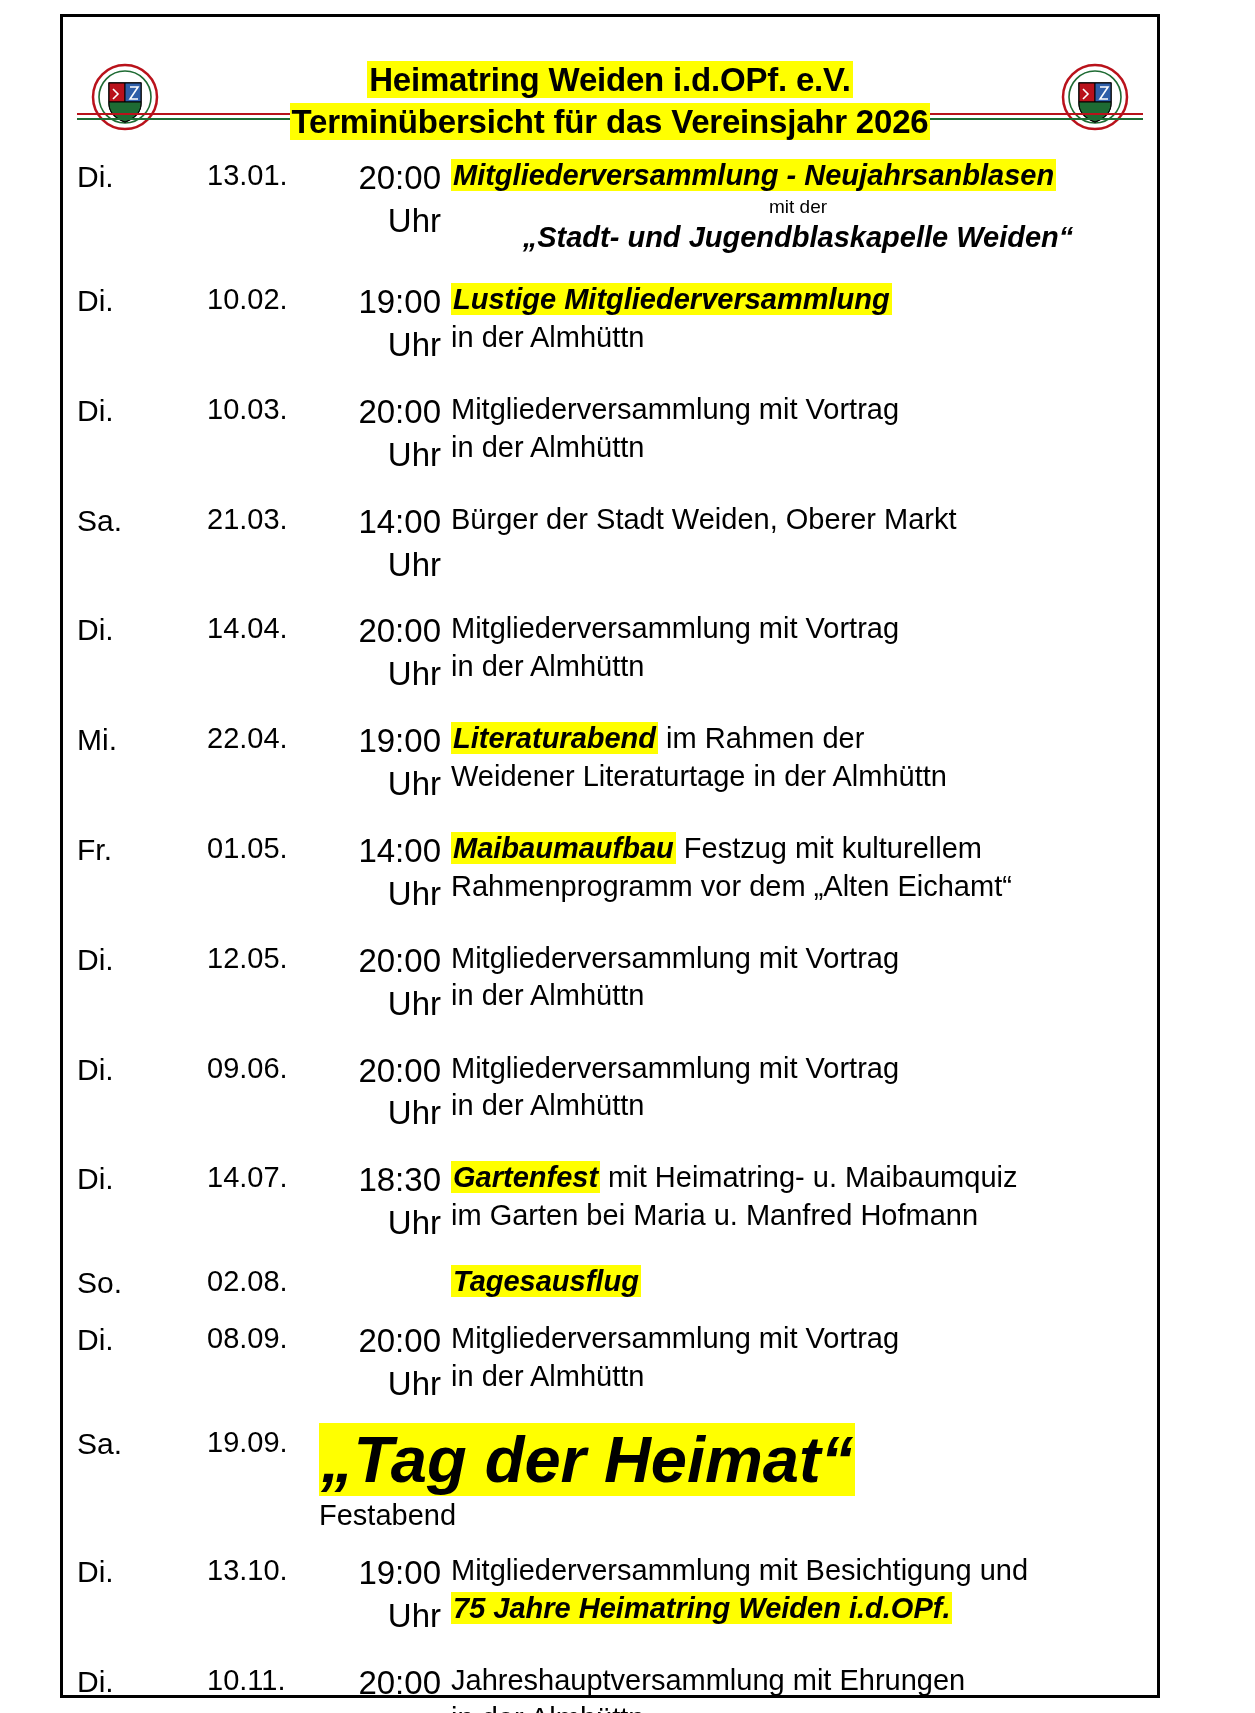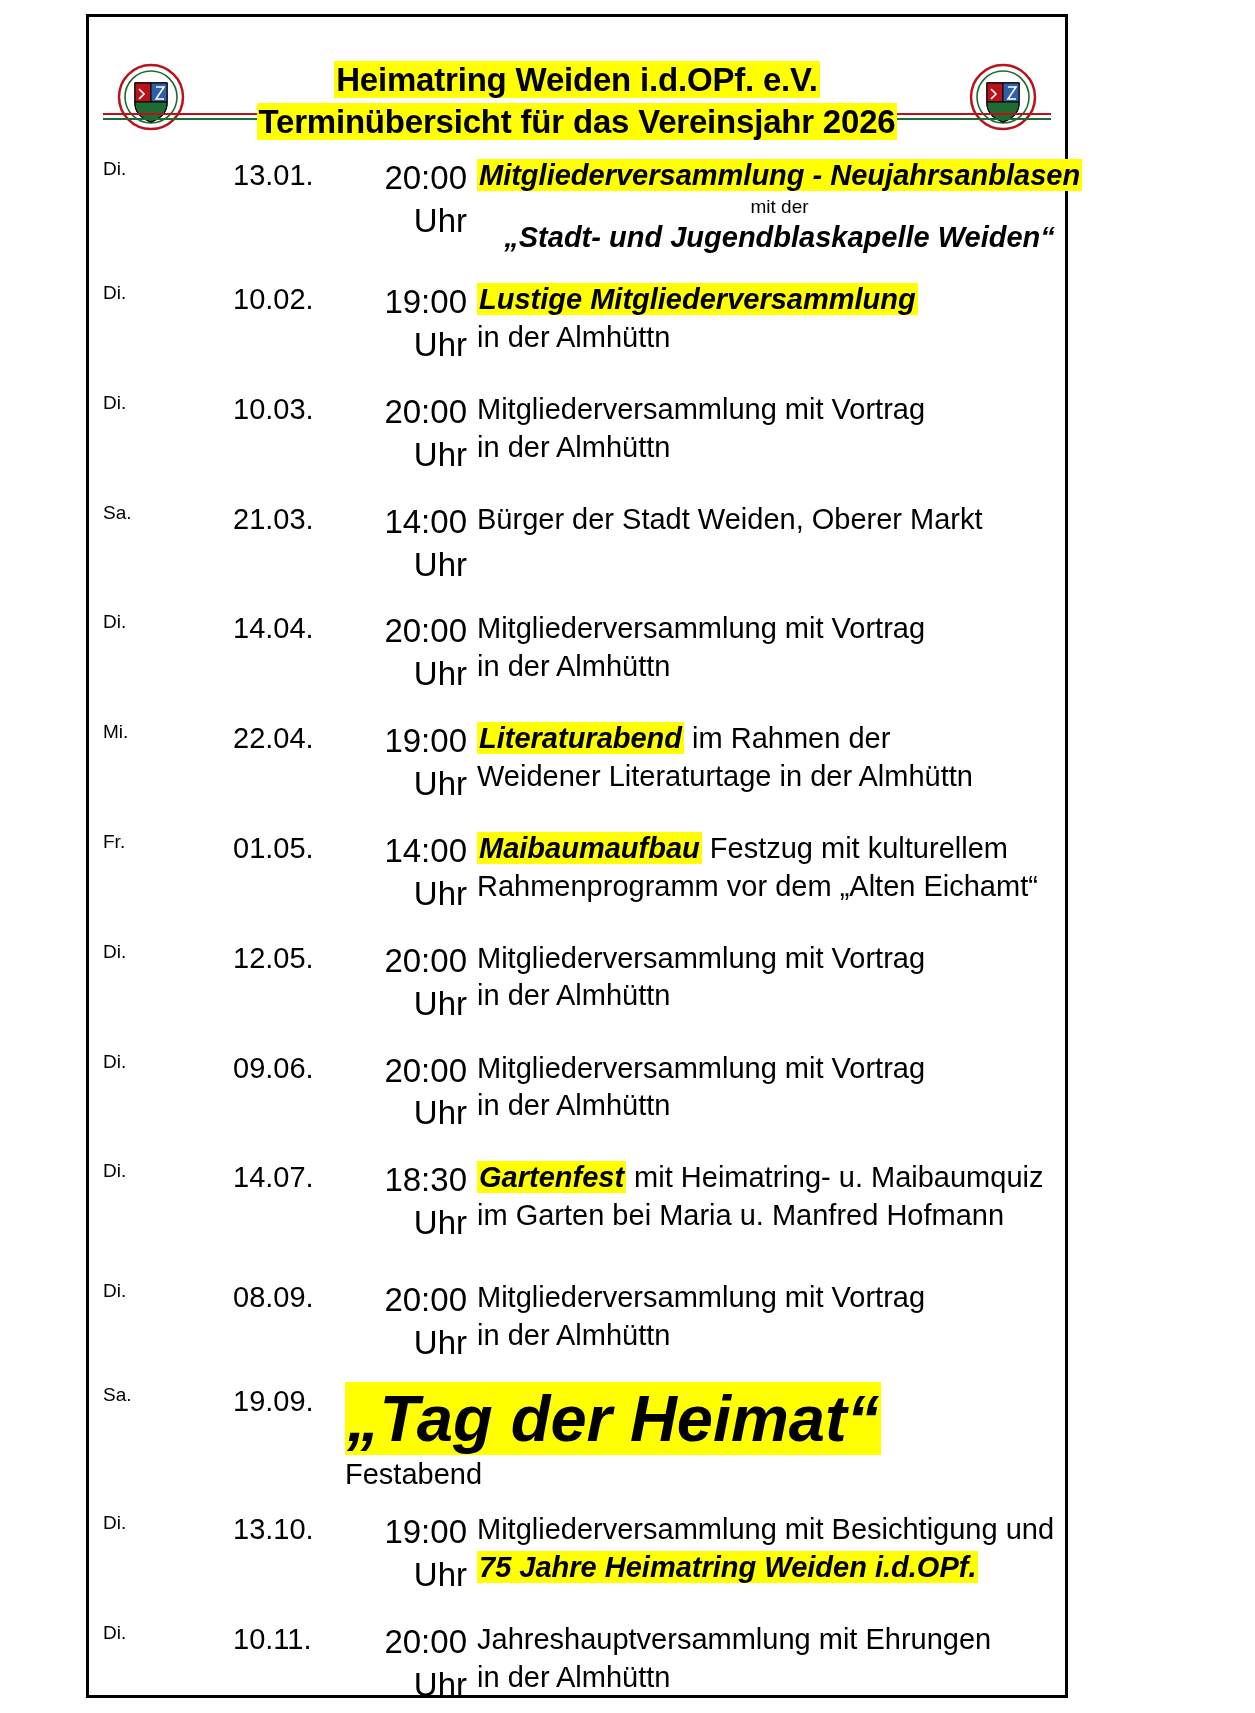--- a/index.html
+++ b/index.html
@@ -10,23 +10,23 @@
   body {
     width: 1255px;
     height: 1713px;
     font-family: "Liberation Sans", sans-serif;
     color: #000000;
     position: relative;
     overflow: hidden;
   }
   .page {
     position: absolute;
-    left: 86px;
+    left: 60px;
     top: 14px;
-    width: 982px;
+    width: 1100px;
     height: 1684px;
     border: 3px solid #000;
     background: #fff;
     box-sizing: border-box;
   }
   
   .header {
     position: relative;
     height: 132px;
   }
@@ -84,21 +84,21 @@
   }
   .row {
     display: flex;
     align-items: flex-start;
     padding: 0 12px 0 14px;
     box-sizing: border-box;
   }
   .col-day {
     width: 130px;
     flex: 0 0 130px;
-    font-size: 19px;
+    font-size: 30px;
     line-height: 1.30;
     padding-top: 2px;
   }
   .col-date {
     width: 112px;
     flex: 0 0 112px;
     font-size: 29px;
     line-height: 1.30;
     padding-top: 2px;
   }
@@ -272,20 +272,28 @@
       <div class="row">
         <div class="col-day">Di.</div>
         <div class="col-date">14.07.</div>
         <div class="col-time">18:30 Uhr</div>
         <div class="col-desc">
           <span class="desc-line"><span class="b hl">Gartenfest</span><span> mit Heimatring- u. Maibaumquiz</span></span>
           <span class="desc-line"><span>im Garten bei Maria u. Manfred Hofmann</span></span>
         </div>
       </div>
       <div class="gap-s"></div>
+      <div class="row">
+        <div class="col-day">So.</div>
+        <div class="col-date">02.08.</div>
+        <div class="col-time"></div>
+        <div class="col-desc">
+          <span class="desc-line"><span class="b hl">Tagesausflug</span></span>
+        </div>
+      </div>
       <div class="gap-s"></div>
       <div class="row">
         <div class="col-day">Di.</div>
         <div class="col-date">08.09.</div>
         <div class="col-time">20:00 Uhr</div>
         <div class="col-desc">
           <span class="desc-line"><span>Mitgliederversammlung mit Vortrag</span></span>
           <span class="desc-line"><span>in der Almhüttn</span></span>
         </div>
       </div>

